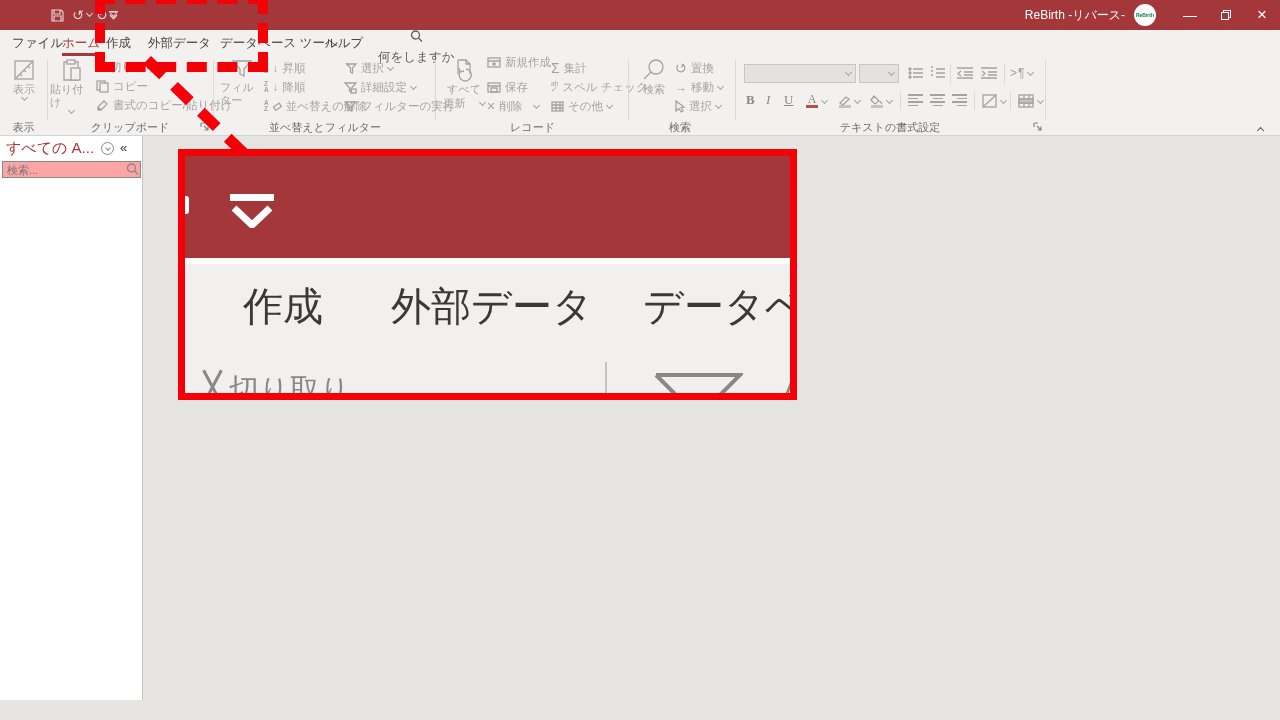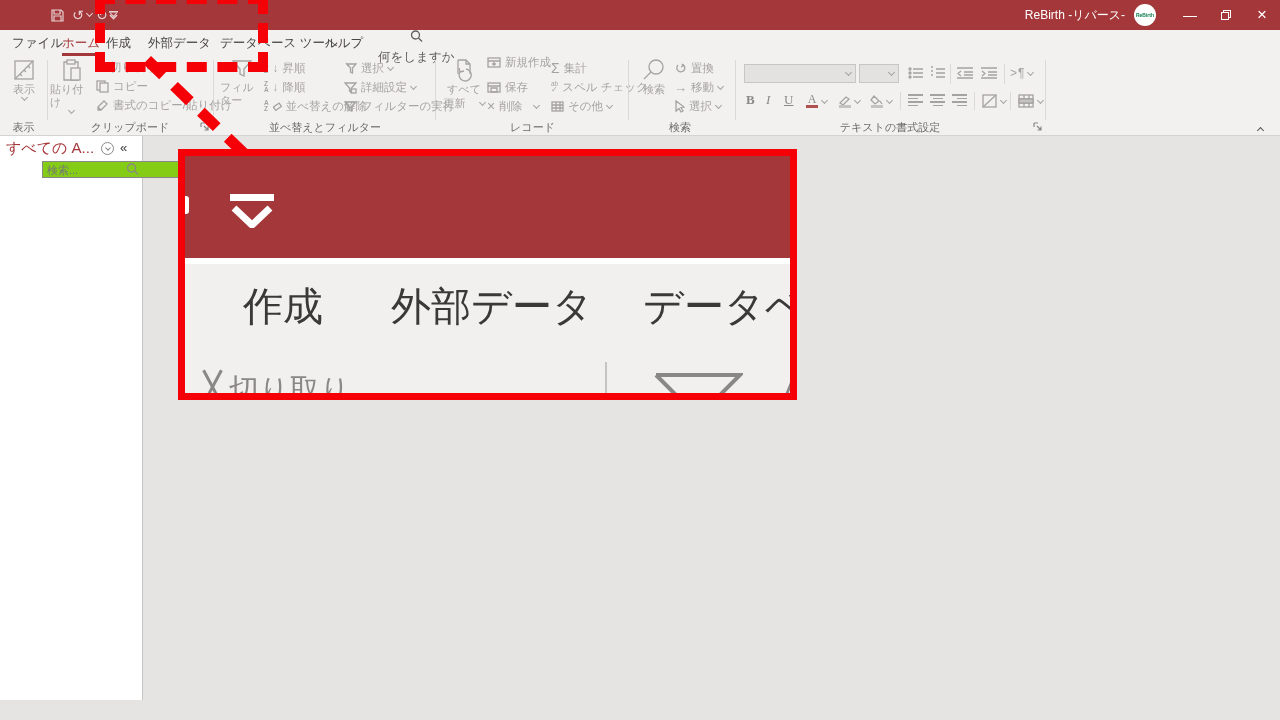--- a/index.html
+++ b/index.html
@@ -54,22 +54,22 @@
   .align-ico i { display:block; height:1.5px; background:#a5a3a1; }
   .launcher line, .launcher path { stroke:#8a8886; stroke-width:1.2px; fill:none; }
 
   
   .navpane { left:0; top:136px; width:143px; height:564px; background:#fff; border-right:1px solid #c8c6c4; }
   .nav-title { left:6px; top:3px; font-size:15px; color:#a4373a; white-space:nowrap; }
   .nav-circle { left:101px; top:6px; width:13px; height:13px; border:1px solid #8a8886; border-radius:50%;
                 display:flex; align-items:center; justify-content:center; }
   .nav-circle .chv { border-color:#8a8886; margin:0 0 1px 0; width:4px; height:4px;}
   .nav-collapse { left:120px; top:4px; font-size:13px; color:#3b3a39; }
-  .nav-search { left:2px; top:25px; width:139px; height:17px; border:1px solid #8a8886; background:#84cc16;
-                font-size:11px; color:#605e5c; padding:0 18px 0 4px; font-family:inherit;margin-left:40px; }
+  .nav-search { left:2px; top:25px; width:139px; height:17px; border:1px solid #8a8886; background:#fca5a5;
+                font-size:11px; color:#605e5c; padding:0 18px 0 4px; font-family:inherit; }
   .nav-search-ico { left:126px; top:27px; }
 
   
   .statusbar { left:0; top:700px; width:1280px; height:20px; background:#f1efee; border-top:1px solid #cfcdcb;
                font-size:11.5px; color:#3b3a39; }
 
   
   .anno { z-index:50; }
   .dash-rect { left:95px; top:-6px; width:173px; height:78px; border:10px dashed #f50006; background:transparent; }
   .dash-line { left:151px; top:56px; width:134px; height:0; border-top:11px dashed #f50006;

